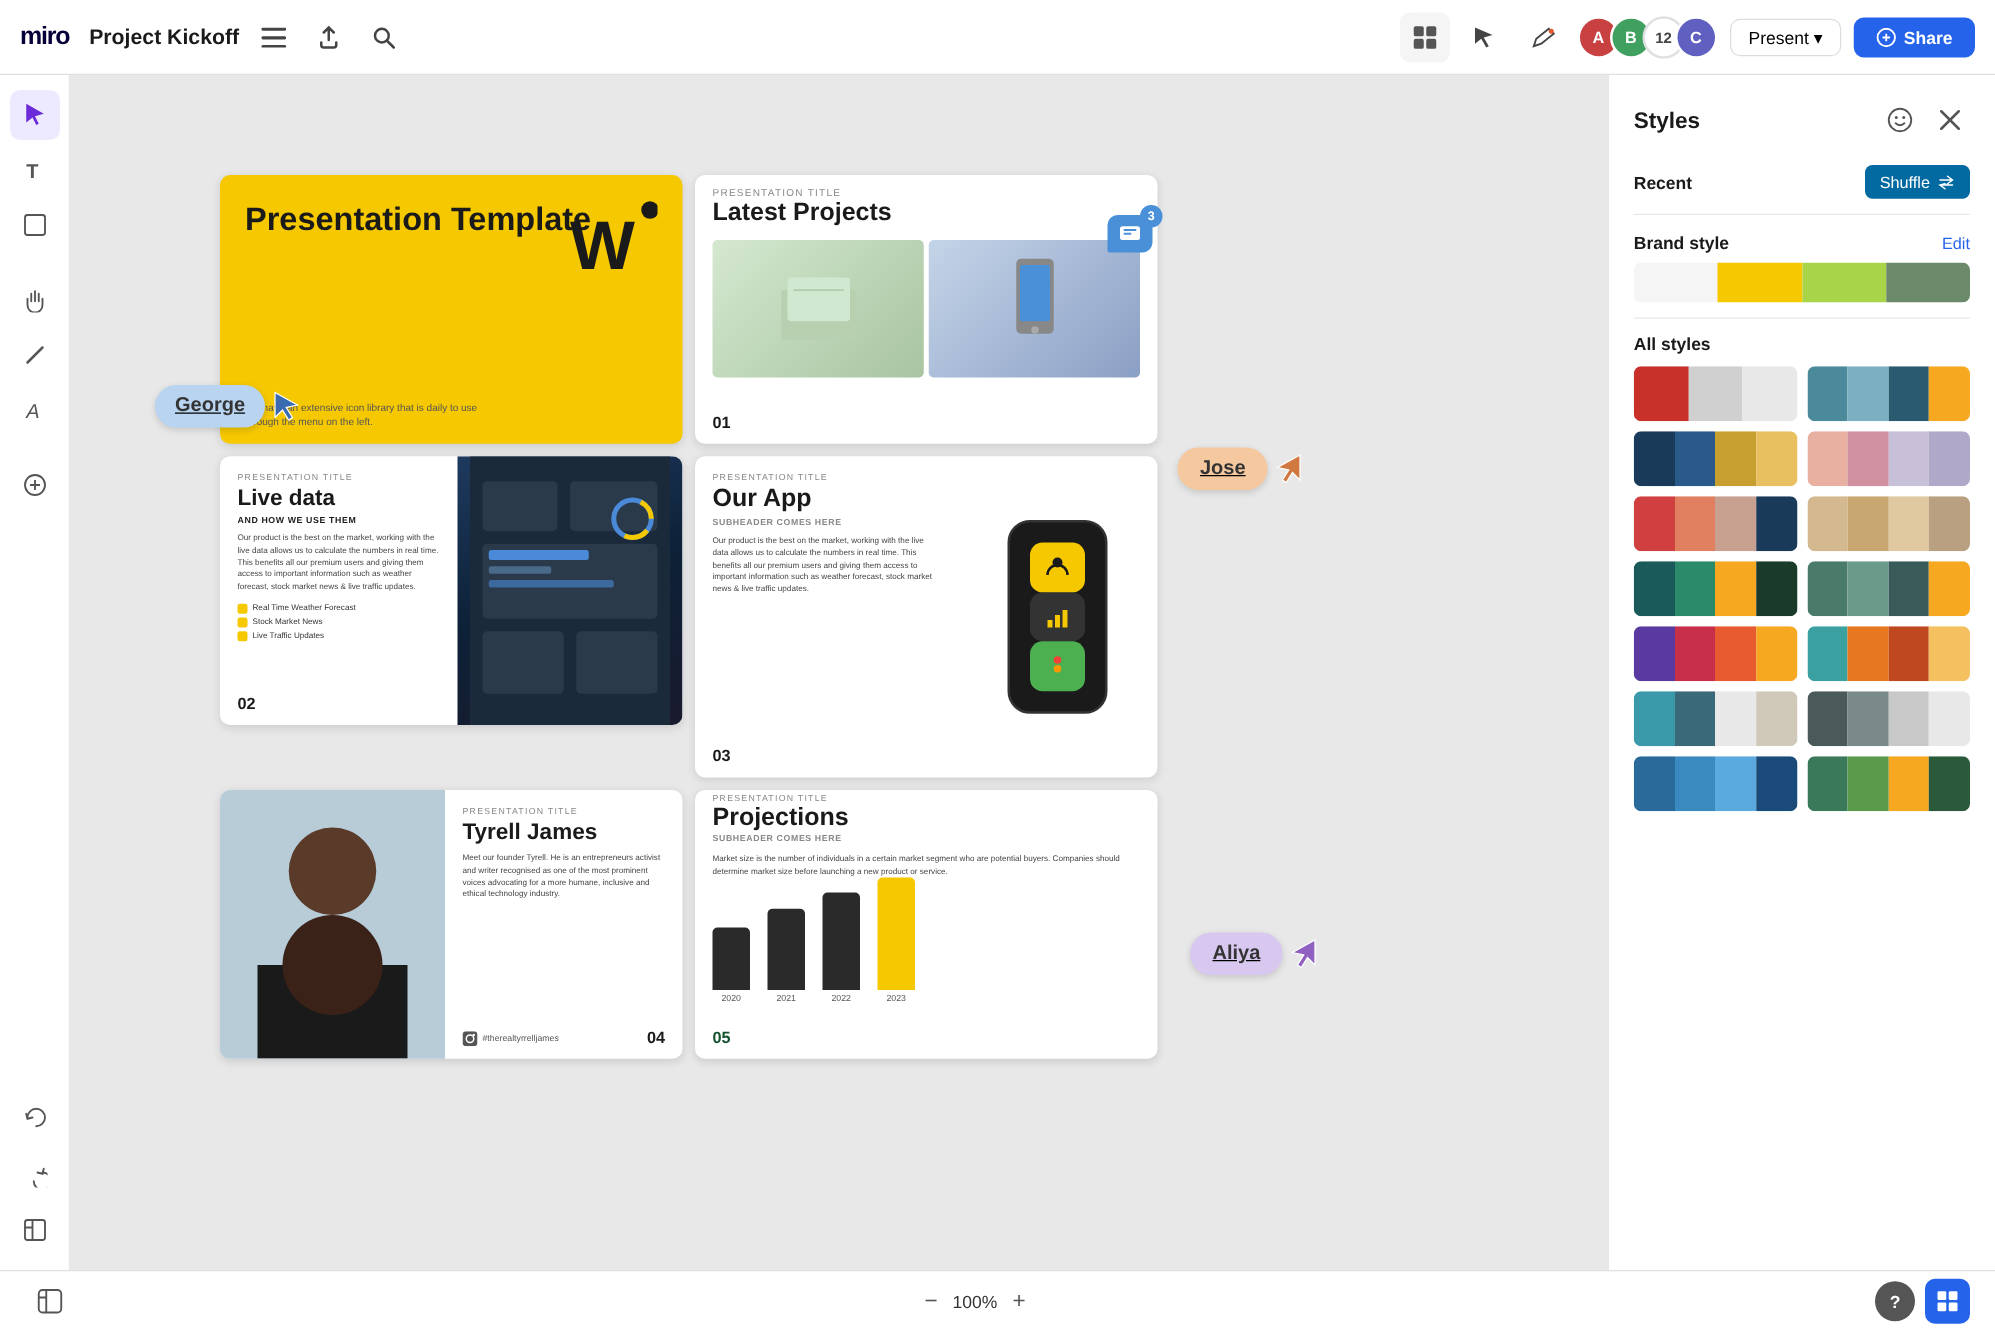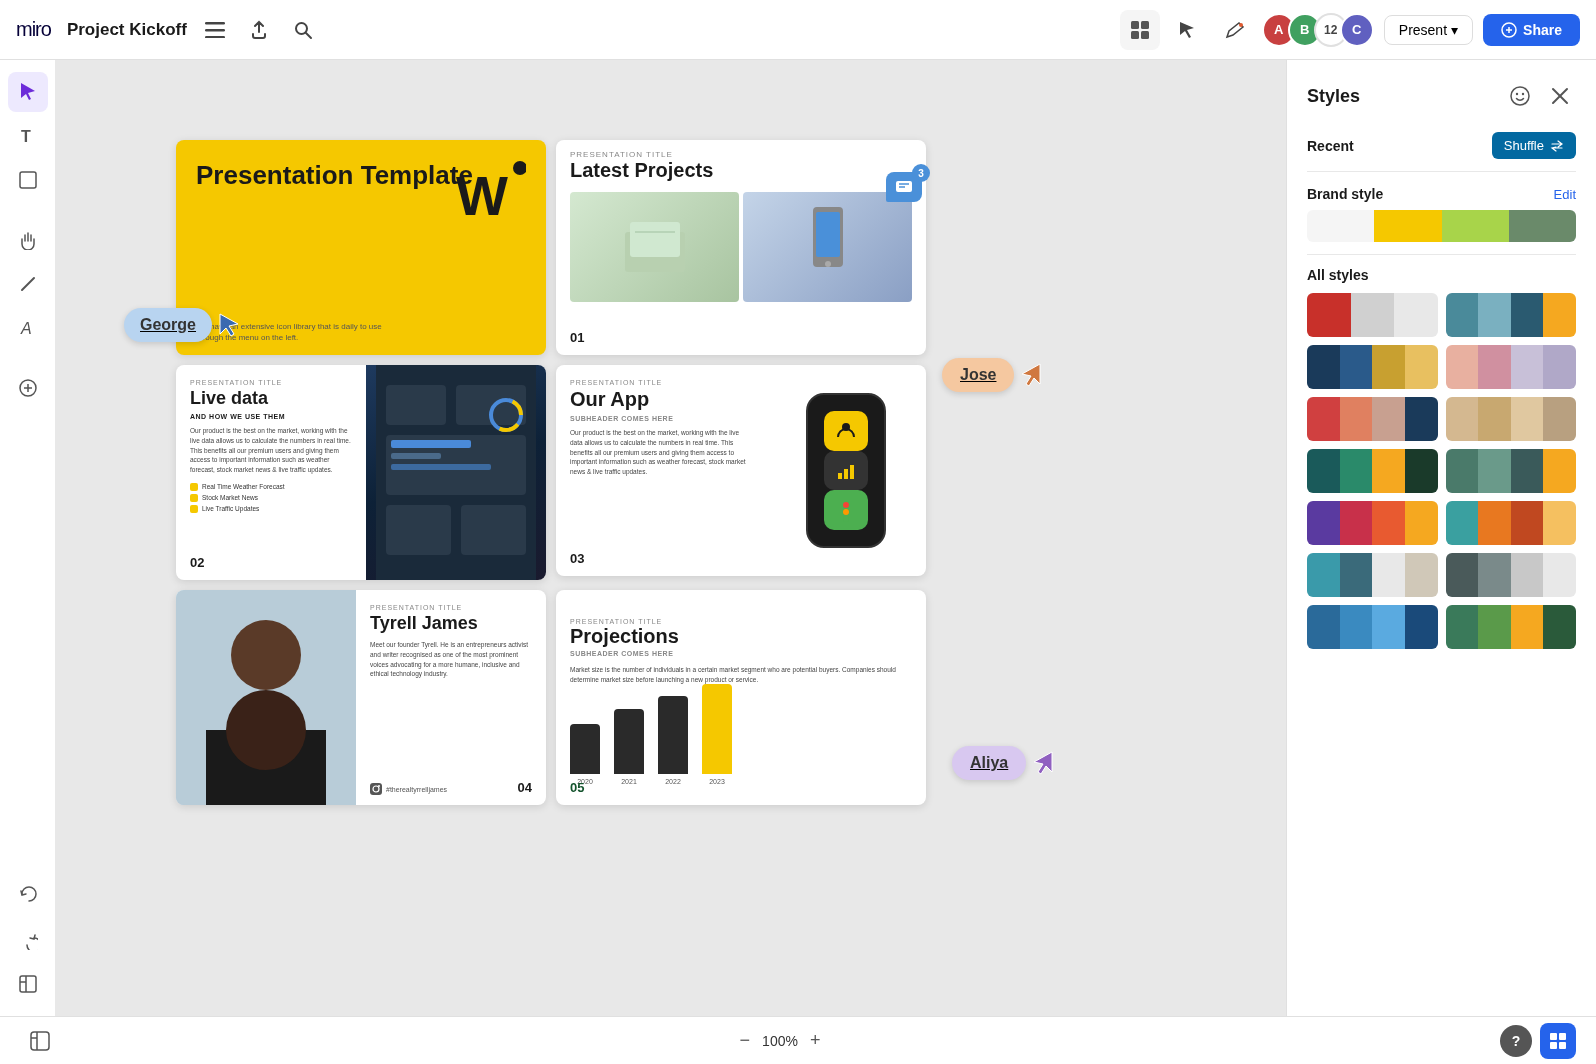--- a/index.html
+++ b/index.html
@@ -1,20 +1,20 @@
 <!DOCTYPE html>
 <html><head>
   <meta charset="utf-8">
   <style>
     * { box-sizing: border-box; margin: 0; padding: 0; }
     body { font-family: -apple-system, BlinkMacSystemFont, 'Segoe UI', sans-serif; background: #e8e8e8; width: 1596px; height: 1064px; overflow: hidden; display: flex; flex-direction: column; }
 
     
     .topbar { height: 60px; background: #fff; display: flex; align-items: center; padding: 0 16px; gap: 12px; border-bottom: 1px solid #e0e0e0; z-index: 100; flex-shrink: 0; }
-    .topbar-logo { font-weight: 400; font-size: 20px; color: #050038; letter-spacing: -1px; }
+    .topbar-logo { font-weight: 700; font-size: 20px; color: #050038; letter-spacing: -1px; }
     .topbar-title { font-size: 17px; font-weight: 600; color: #1a1a1a; margin-left: 4px; }
     .topbar-icon { width: 32px; height: 32px; display: flex; align-items: center; justify-content: center; border-radius: 6px; cursor: pointer; color: #444; font-size: 18px; }
     .topbar-right { margin-left: auto; display: flex; align-items: center; gap: 10px; }
     .topbar-grid-btn { width: 40px; height: 40px; background: #f5f5f5; border-radius: 8px; display: flex; align-items: center; justify-content: center; cursor: pointer; font-size: 20px; }
     .topbar-action-icon { width: 36px; height: 36px; display: flex; align-items: center; justify-content: center; cursor: pointer; font-size: 20px; color: #444; }
     .avatar-group { display: flex; align-items: center; }
     .avatar { width: 34px; height: 34px; border-radius: 50%; border: 2px solid #fff; margin-left: -8px; display: flex; align-items: center; justify-content: center; font-size: 13px; font-weight: 700; color: #fff; }
     .avatar:first-child { margin-left: 0; }
     .avatar-count { background: #fff; color: #444; font-size: 12px; font-weight: 700; border: 2px solid #e0e0e0; }
     .present-btn { background: #fff; border: 1px solid #ddd; border-radius: 8px; padding: 6px 14px; font-size: 14px; font-weight: 500; cursor: pointer; display: flex; align-items: center; gap: 4px; }
@@ -65,21 +65,21 @@
     .slide-3-sub { font-size: 7px; font-weight: 700; color: #1a1a1a; margin-top: 4px; text-transform: uppercase; letter-spacing: 0.5px; }
     .slide-3-body { font-size: 6.5px; color: #444; margin-top: 6px; line-height: 1.5; }
     .slide-3-bullets { margin-top: 8px; display: flex; flex-direction: column; gap: 3px; }
     .slide-3-bullet { display: flex; align-items: center; gap: 4px; font-size: 6.5px; color: #333; }
     .bullet-dot { width: 8px; height: 8px; background: #f5c800; border-radius: 2px; flex-shrink: 0; }
     .slide-3-num { position: absolute; bottom: 10px; left: 14px; font-size: 13px; font-weight: 700; color: #1a1a1a; }
     .slide-3-right { width: 180px; background: linear-gradient(135deg, #2a2a4a 0%, #1a2a3a 100%); display: flex; align-items: center; justify-content: center; }
     .dashboard-img { width: 100%; height: 100%; background: linear-gradient(160deg, #1e3a5f 0%, #0d2137 50%, #1a1a2e 100%); display: flex; align-items: center; justify-content: center; }
 
     
-    .slide-4 { height: 211px; display: flex; }
+    .slide-4 { height: 257px; display: flex; }
     .slide-4-left { flex: 1; padding: 14px; }
     .slide-4-pretitle { font-size: 7px; text-transform: uppercase; color: #888; letter-spacing: 1px; }
     .slide-4-title { font-size: 20px; font-weight: 800; color: #1a1a1a; margin-top: 2px; }
     .slide-4-sub { font-size: 7px; font-weight: 600; color: #888; margin-top: 4px; text-transform: uppercase; letter-spacing: 0.5px; }
     .slide-4-body { font-size: 6.5px; color: #444; margin-top: 6px; line-height: 1.5; }
     .slide-4-num { position: absolute; bottom: 10px; left: 14px; font-size: 13px; font-weight: 700; color: #1a1a1a; }
     .slide-4-right { width: 160px; display: flex; align-items: center; justify-content: center; padding: 10px; }
     .phone-mockup { width: 80px; height: 155px; background: #1a1a1a; border-radius: 18px; display: flex; flex-direction: column; align-items: center; justify-content: space-around; padding: 16px 10px; border: 2px solid #333; }
     .app-icon { width: 44px; height: 44px; border-radius: 10px; display: flex; align-items: center; justify-content: center; font-size: 20px; }
     .app-icon-yellow { background: #f5c800; }
@@ -91,21 +91,21 @@
     .slide-5-photo { width: 180px; background: linear-gradient(180deg, #d4e8f0 0%, #b0c8d8 100%); position: relative; overflow: hidden; }
     .slide-5-right { flex: 1; padding: 14px; position: relative; }
     .slide-5-pretitle { font-size: 7px; text-transform: uppercase; color: #888; letter-spacing: 1px; }
     .slide-5-title { font-size: 18px; font-weight: 800; color: #1a1a1a; margin-top: 2px; }
     .slide-5-body { font-size: 6.5px; color: #444; margin-top: 6px; line-height: 1.5; }
     .slide-5-social { position: absolute; bottom: 10px; left: 14px; font-size: 7px; color: #555; display: flex; align-items: center; gap: 4px; }
     .slide-5-num { position: absolute; bottom: 10px; right: 14px; font-size: 13px; font-weight: 700; color: #1a1a1a; }
 
     
     .slide-6 { height: 215px; }
-    .slide-6-header { padding: 28px 14px 4px; }
+    .slide-6-header { padding: 4px 14px 4px; }
     .slide-6-pretitle { font-size: 7px; text-transform: uppercase; color: #888; letter-spacing: 1px; }
     .slide-6-title { font-size: 20px; font-weight: 800; color: #1a1a1a; }
     .slide-6-sub { font-size: 7px; font-weight: 600; color: #888; text-transform: uppercase; letter-spacing: 0.5px; margin-top: 2px; }
     .slide-6-body { font-size: 6.5px; color: #444; margin-top: 4px; line-height: 1.5; padding: 0 14px; }
     .chart-area { padding: 8px 14px 0; display: flex; align-items: flex-end; gap: 14px; height: 100px; }
     .bar-group { display: flex; flex-direction: column; align-items: center; gap: 4px; }
     .bar { width: 30px; border-radius: 4px 4px 0 0; }
     .bar-label { font-size: 7px; color: #555; }
     .slide-6-num { position: absolute; bottom: 10px; left: 14px; font-size: 13px; font-weight: 700; color: #14532d; }
 

